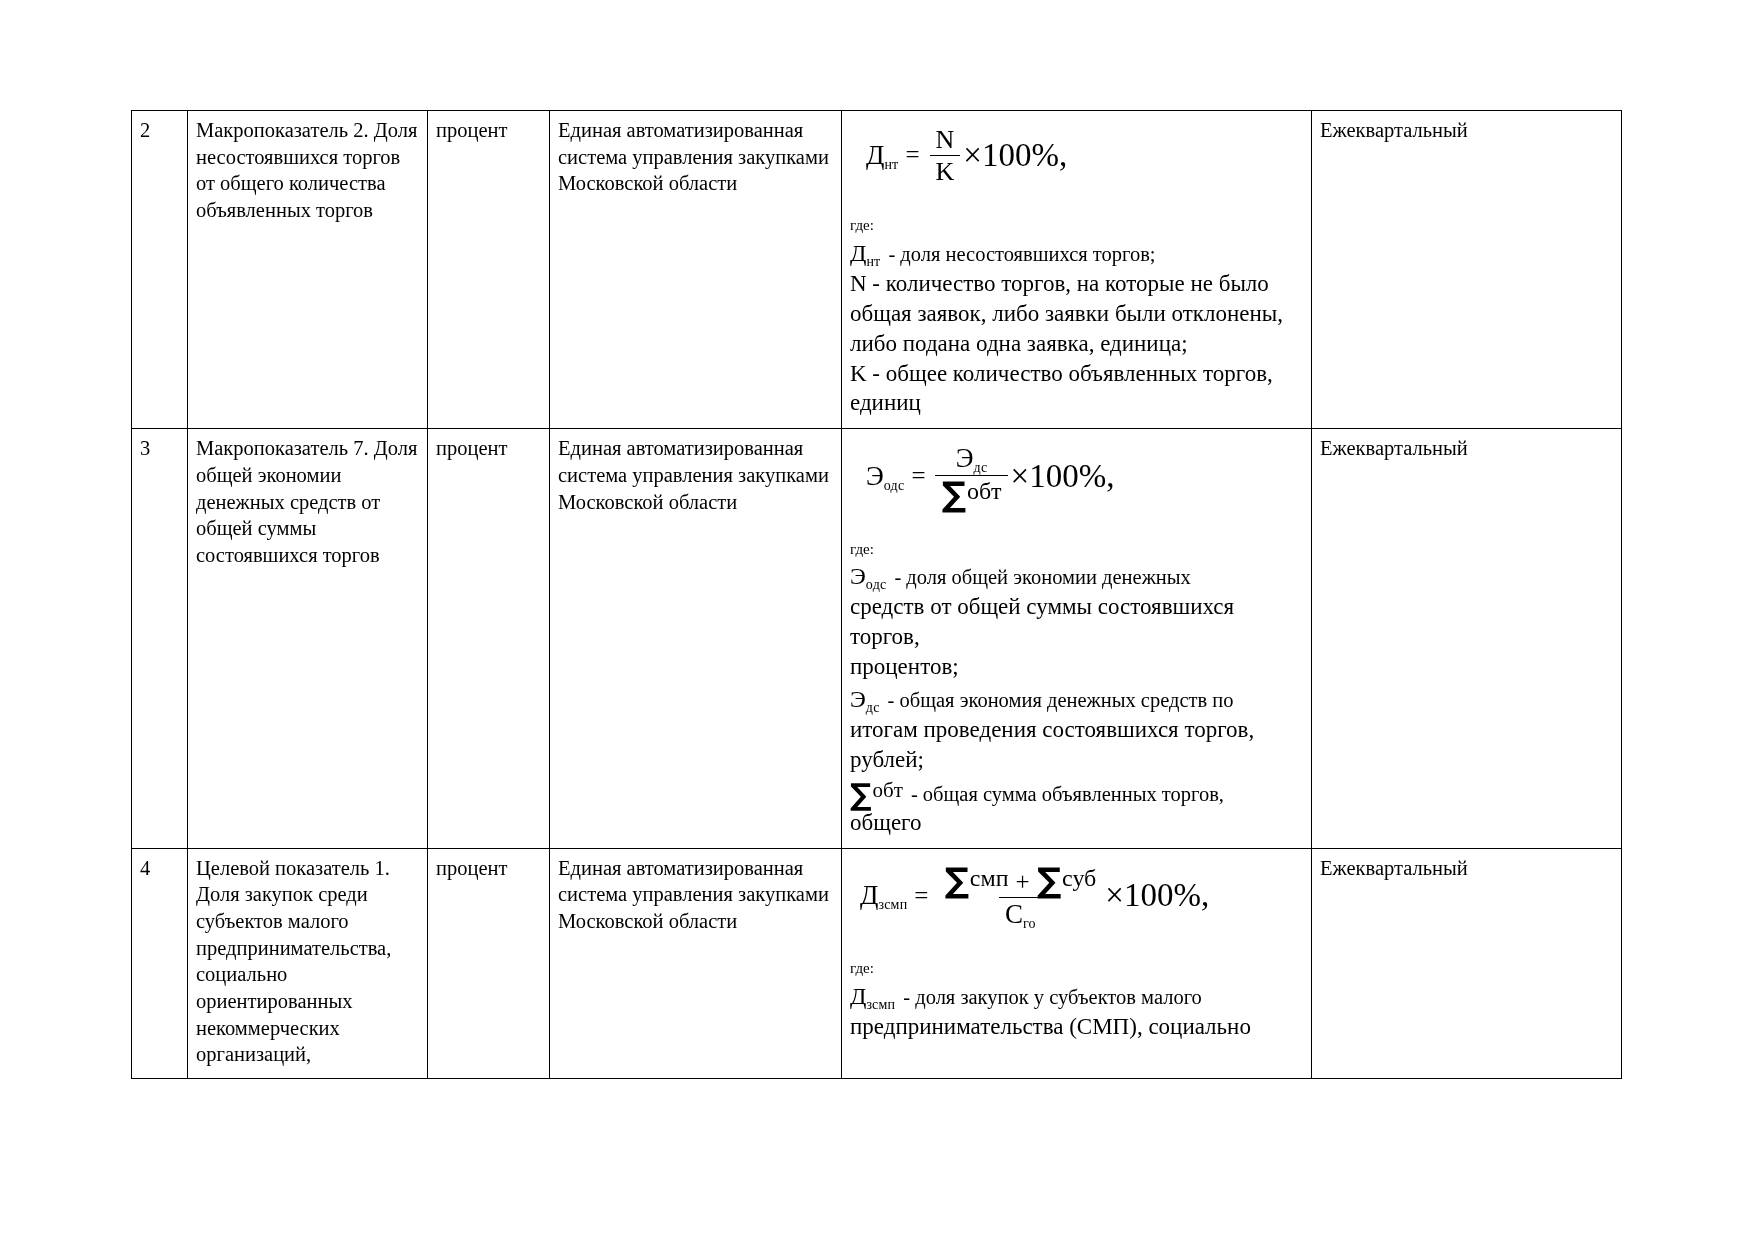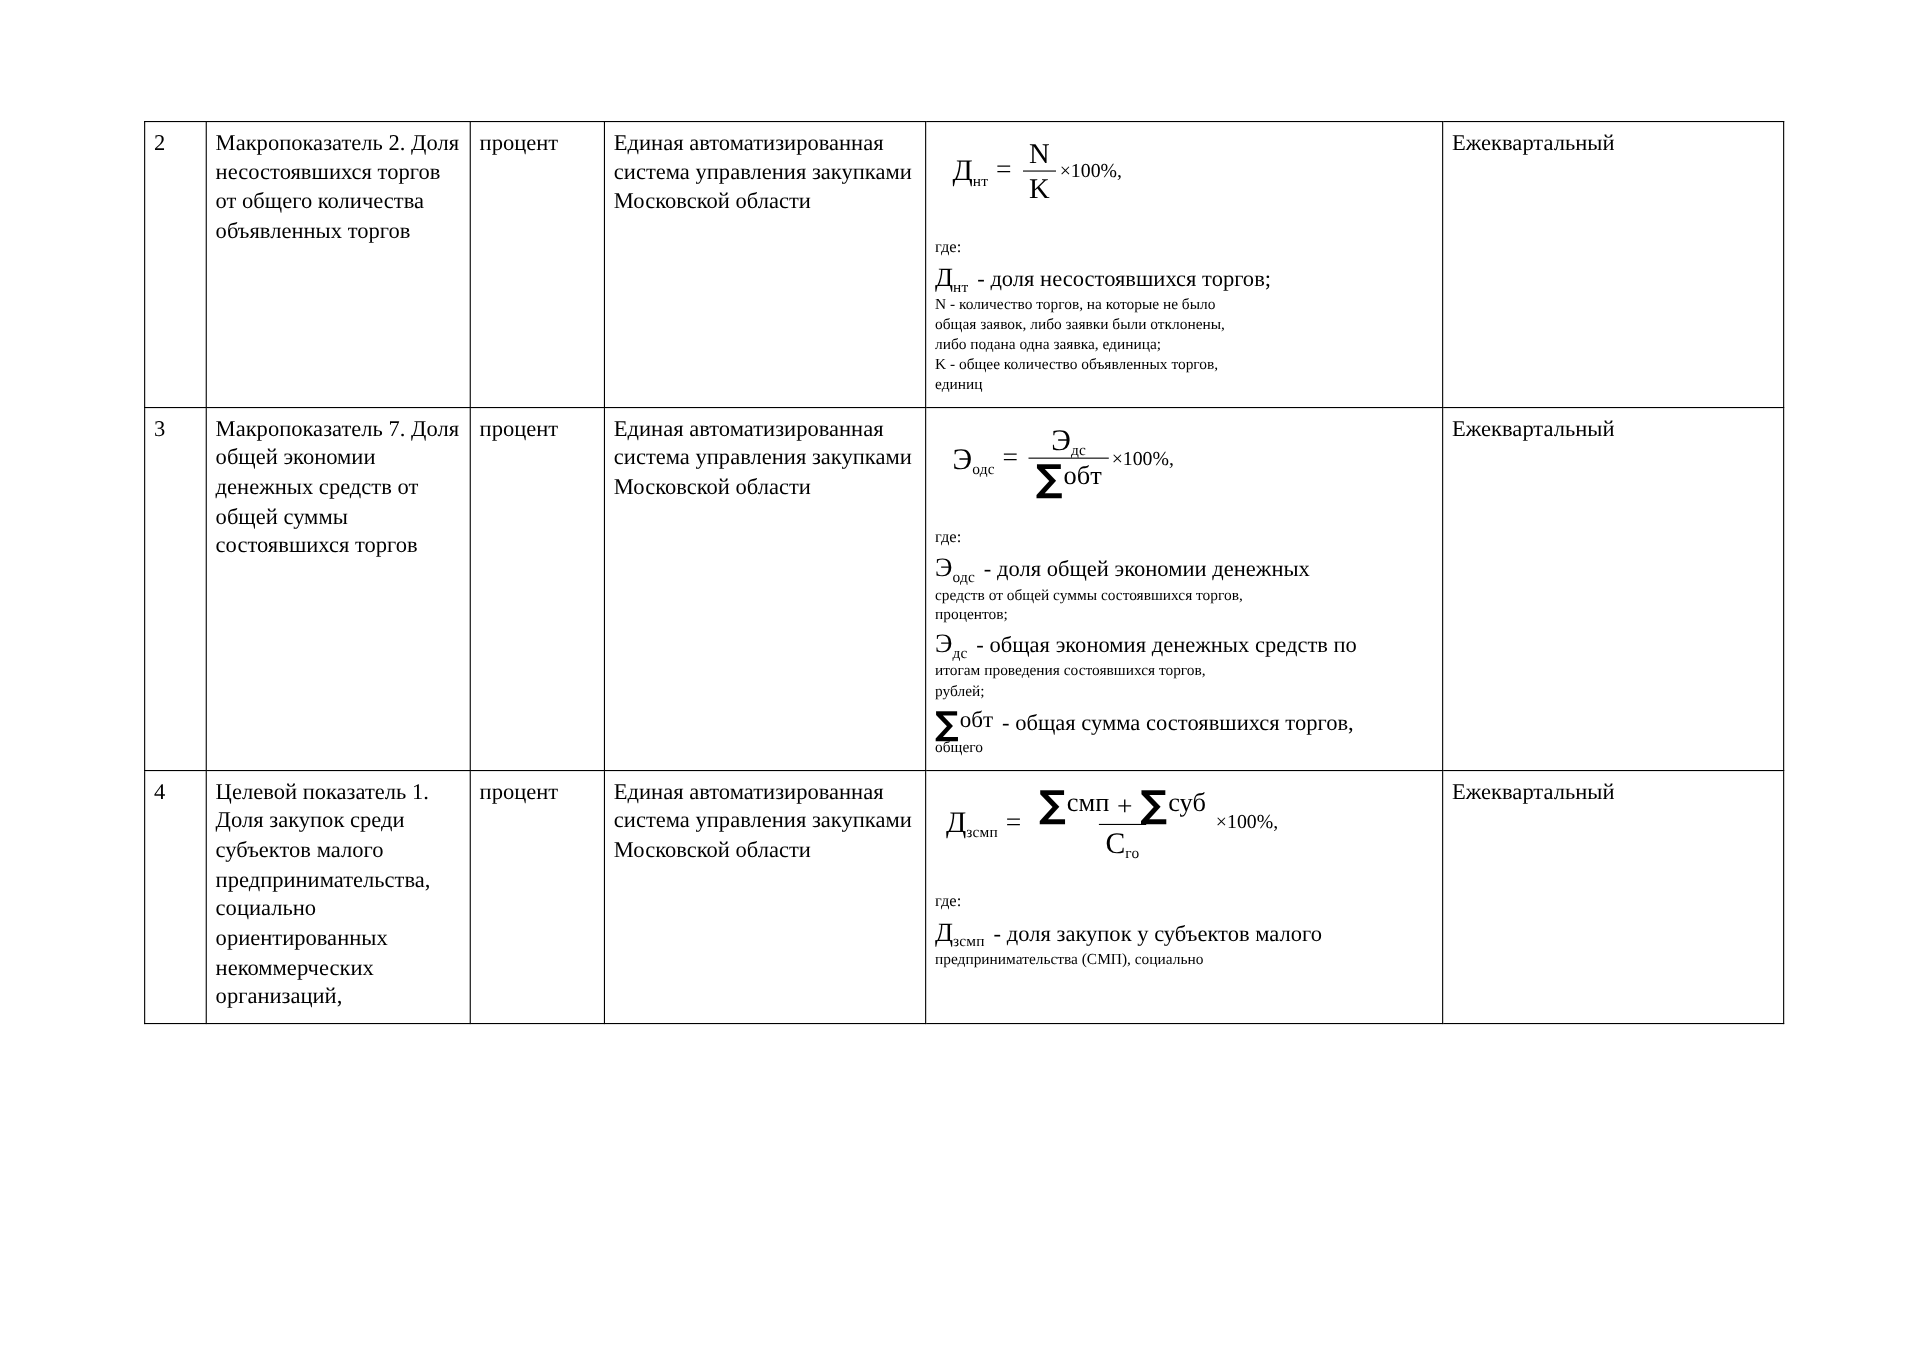--- a/index.html
+++ b/index.html
@@ -107,21 +107,21 @@
     font-weight: 600;
   }
   .sigma-term {
     display: inline-flex;
     align-items: center;
   }
   .sigma-term .sig-label {
     font-size: 24px;
     margin-left: 1px;
   }
-  .pct { font-size: 18px; text-align: center; }
+  .pct { font-size: 33px; text-align: center; }
 
   .where-label {
     margin: 30px 0 0 0;
     font-size: 15px;
   }
   .defline {
     display: flex;
     align-items: baseline;
     font-size: 20.5px;
     line-height: 1.30;
@@ -130,21 +130,21 @@
   }
   .defline .lead {
     margin-right: 8px;
     display: inline-flex;
     align-items: baseline;
   }
   .defline .lead .var { font-size: 24px; }
   .defline .lead .sigma { font-size: 30px; top: 4px; }
   .defline .lead .sig-label { font-size: 21px; }
   .plain-line {
-    font-size: 14px;
+    font-size: 23px;
     line-height: 1.30;
   }
 </style>
 </head>
 <body>
 
 <div class="page">
   <table class="indicator-table">
     <colgroup>
       <col class="c-num">
@@ -250,21 +250,21 @@
           <div class="plain-line">итогам проведения состоявшихся торгов,</div>
           <div class="plain-line">рублей;</div>
 
           <div class="defline">
             <span class="lead">
               <span class="sigma-term">
                   <span class="sigma">∑</span>
                   <span class="sig-label">обт</span>
                 </span>
             </span>
-            <span>- общая сумма состоявшихся торгов,</span>
+            <span>- общая сумма объявленных торгов,</span>
           </div>
           <div class="plain-line">общего</div>
         </td>
         <td>Ежеквартальный</td>
       </tr>
 
       <tr>
         <td class="cell-num">4</td>
         <td>Целевой показатель 1. Доля закупок среди субъектов малого предпринимательства, социально ориентированных некоммерческих организаций,</td>
         <td>процент</td>

